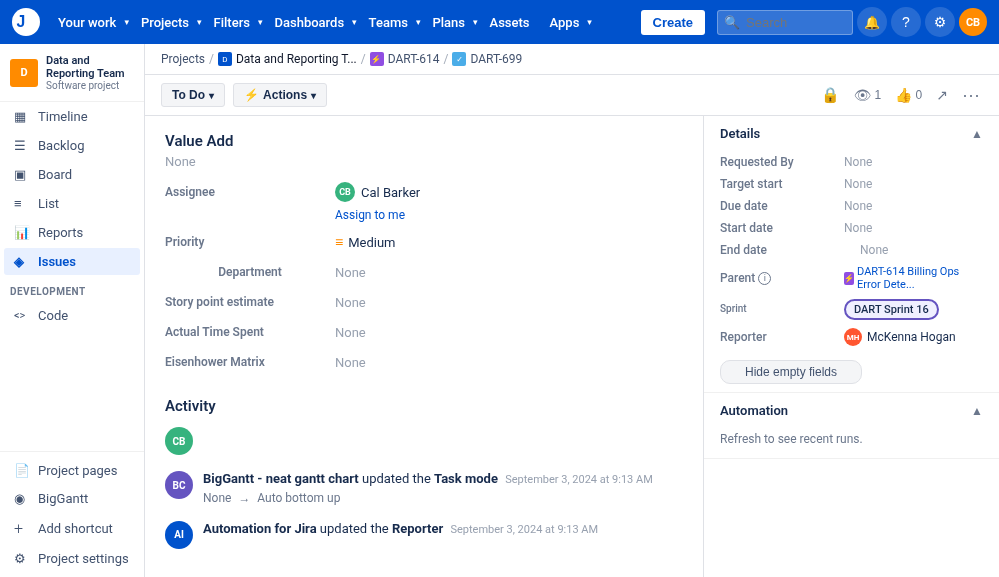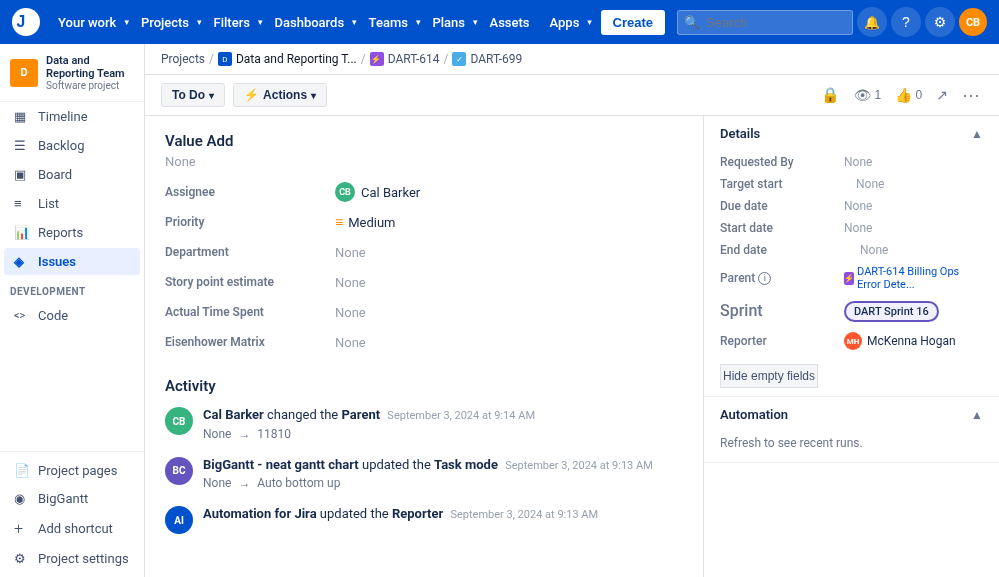--- a/index.html
+++ b/index.html
@@ -40,21 +40,21 @@
   <span style="color:white;font-size:13px;font-weight:500;padding:4px 8px;border-radius:3px;cursor:pointer;">Assets</span>
 
   <span style="color:white;font-size:13px;font-weight:500;padding:4px 8px;border-radius:3px;cursor:pointer;">Apps</span>
   <span style="color:white;font-size:9px;margin-left:-4px;">▾</span>
 
   <div style="flex:1;"></div>
 
   <button style="background:white;color:#0052cc;border:none;border-radius:3px;padding:5px 12px;font-weight:600;font-size:13px;cursor:pointer;">Create</button>
 
   <div style="position:relative;margin-left:8px;">
-    <input type="text" style="background: rgba(255, 255, 255, 0.2); border: 1px solid rgba(255, 255, 255, 0.3); border-radius: 3px; color: white; padding: 4px 8px 4px 28px; font-size: 13px; width: 176px;" placeholder="Search">
+    <input type="text" style="background: rgba(255, 255, 255, 0.2); border: 1px solid rgba(255, 255, 255, 0.3); border-radius: 3px; color: white; padding: 4px 8px 4px 28px; font-size: 13px; width: 136px;" placeholder="Search">
     <span style="position:absolute;left:7px;top:50%;transform:translateY(-50%);color:rgba(255,255,255,0.7);font-size:13px;">🔍</span>
   </div>
 
   <button style="width:30px;height:30px;border-radius:50%;background:rgba(255,255,255,0.15);border:none;cursor:pointer;color:white;font-size:13px;display:flex;align-items:center;justify-content:center;">🔔</button>
   <button style="width:30px;height:30px;border-radius:50%;background:rgba(255,255,255,0.15);border:none;cursor:pointer;color:white;font-size:14px;display:flex;align-items:center;justify-content:center;">?</button>
   <button style="width:30px;height:30px;border-radius:50%;background:rgba(255,255,255,0.15);border:none;cursor:pointer;color:white;font-size:14px;display:flex;align-items:center;justify-content:center;">⚙</button>
   <div style="width:28px;height:28px;border-radius:50%;background:#ff8b00;display:flex;align-items:center;justify-content:center;font-size:11px;font-weight:700;color:white;cursor:pointer;">CB</div>
 </nav>
 
 <div class="app-body">
@@ -174,31 +174,35 @@
 
         <div>
 
           <div style="display:grid;grid-template-columns:170px 1fr;align-items:center;min-height:30px;padding:3px 0;">
             <span style="color:#6b778c;font-size:12px;font-weight:600;">Assignee</span>
             <div style="display:flex;align-items:center;gap:6px;cursor:pointer;">
               <div style="width:20px;height:20px;border-radius:50%;background:#36b37e;display:flex;align-items:center;justify-content:center;color:white;font-size:9px;font-weight:700;">CB</div>
               <span style="font-size:13px;color:#172b4d;">Cal Barker</span>
             </div>
           </div>
+          <div style="display:grid;grid-template-columns:170px 1fr;align-items:center;min-height:20px;padding:0 0 4px 0;">
+            <span></span>
+            <span style="font-size:12px;color:#0052cc;cursor:pointer;">Assign to me</span>
+          </div>
 
           <div style="display:grid;grid-template-columns:170px 1fr;align-items:center;min-height:30px;padding:3px 0;">
             <span style="color:#6b778c;font-size:12px;font-weight:600;">Priority</span>
             <div style="display:flex;align-items:center;gap:5px;cursor:pointer;">
               <span style="color:#ff8b00;font-size:14px;">≡</span>
               <span style="font-size:13px;color:#172b4d;">Medium</span>
             </div>
           </div>
 
           <div style="display:grid;grid-template-columns:170px 1fr;align-items:center;min-height:30px;padding:3px 0;">
-            <span style="color:#6b778c;font-size:12px;font-weight:600;">Department</span>
+            <span style="color:#6b778c;font-size:12px;font-weight:600;text-align:center;">Department</span>
             <span style="font-size:13px;color:#97a0af;cursor:pointer;">None</span>
           </div>
 
           <div style="display:grid;grid-template-columns:170px 1fr;align-items:center;min-height:30px;padding:3px 0;">
             <span style="color:#6b778c;font-size:12px;font-weight:600;">Story point estimate</span>
             <span style="font-size:13px;color:#97a0af;cursor:pointer;">None</span>
           </div>
 
           <div style="display:grid;grid-template-columns:170px 1fr;align-items:center;min-height:30px;padding:3px 0;">
             <span style="color:#6b778c;font-size:12px;font-weight:600;">Actual Time Spent</span>
@@ -210,27 +214,20 @@
             <span style="font-size:13px;color:#97a0af;cursor:pointer;">None</span>
           </div>
         </div>
 
         <div style="margin-top:20px;">
           <div style="font-size:15px;font-weight:600;color:#172b4d;margin-bottom:10px;">Activity</div>
 
 
           <div style="display:flex;gap:10px;margin-bottom:14px;">
             <div style="width:28px;height:28px;border-radius:50%;background:#36b37e;display:flex;align-items:center;justify-content:center;color:white;font-size:10px;font-weight:700;flex-shrink:0;margin-top:2px;">CB</div>
-            <div>
-              <div style="font-size:13px;color:#172b4d;line-height:1.5;">
-                <strong>Cal Barker</strong> changed the <strong>Parent</strong>
-                <span style="font-size:11px;color:#97a0af;margin-left:4px;">September 3, 2024 at 9:14 AM</span>
-              </div>
-              <div style="font-size:12px;color:#6b778c;margin-top:2px;">None <span style="margin:0 4px;">→</span> 11810</div>
-            </div>
           </div>
 
           <div style="display:flex;gap:10px;margin-bottom:14px;">
             <div style="width:28px;height:28px;border-radius:50%;background:#6554c0;display:flex;align-items:center;justify-content:center;color:white;font-size:10px;font-weight:700;flex-shrink:0;margin-top:2px;">BC</div>
             <div>
               <div style="font-size:13px;color:#172b4d;line-height:1.5;">
                 <strong>BigGantt - neat gantt chart</strong> updated the <strong>Task mode</strong>
                 <span style="font-size:11px;color:#97a0af;margin-left:4px;">September 3, 2024 at 9:13 AM</span>
               </div>
               <div style="font-size:12px;color:#6b778c;margin-top:2px;">None <span style="margin:0 4px;">→</span> Auto bottom up</div>
@@ -259,21 +256,21 @@
             <span style="color:#6b778c;font-size:12px;">▲</span>
           </div>
 
           
           <div style="display:grid;grid-template-columns:120px 1fr;gap:4px;padding:4px 16px;align-items:center;">
             <span style="font-size:12px;color:#6b778c;font-weight:500;">Requested By</span>
             <span style="font-size:12px;color:#97a0af;cursor:pointer;">None</span>
           </div>
 
           
-          <div style="display:grid;grid-template-columns:120px 1fr;gap:16px;padding:4px 16px;align-items:center;">
+          <div style="display:grid;grid-template-columns:120px 1fr;gap:4px;padding:4px 16px;align-items:center;">
             <span style="font-size:12px;color:#6b778c;font-weight:500;">Target start</span>
             <span style="font-size:12px;color:#97a0af;cursor:pointer;">None</span>
           </div>
 
           
           <div style="display:grid;grid-template-columns:120px 1fr;gap:4px;padding:4px 16px;align-items:center;">
             <span style="font-size:12px;color:#6b778c;font-weight:500;">Due date</span>
             <span style="font-size:12px;color:#97a0af;cursor:pointer;">None</span>
           </div>
 
@@ -296,36 +293,36 @@
               <span style="width:13px;height:13px;border-radius:50%;border:1px solid #6b778c;display:inline-flex;align-items:center;justify-content:center;font-size:9px;color:#6b778c;cursor:pointer;">i</span>
             </div>
             <div style="display:flex;align-items:center;gap:3px;cursor:pointer;">
               <span style="width:13px;height:13px;background:#904ee2;border-radius:2px;display:inline-flex;align-items:center;justify-content:center;color:white;font-size:8px;">⚡</span>
               <span style="font-size:11px;color:#0052cc;">DART-614 Billing Ops Error Dete...</span>
             </div>
           </div>
 
           
           <div style="display:grid;grid-template-columns:120px 1fr;gap:4px;padding:6px 16px;align-items:center;">
-            <span style="font-size:16px;color:#6b778c;font-weight:500;">Sprint</span>
+            <span style="font-size:10px;color:#6b778c;font-weight:500;">Sprint</span>
             <div style="cursor:pointer;">
               <span style="background:#f0f0ff;border:2px solid #6554c0;border-radius:12px;padding:2px 8px;font-size:11px;color:#172b4d;font-weight:500;">DART Sprint 16</span>
             </div>
           </div>
 
           
           <div style="display:grid;grid-template-columns:120px 1fr;gap:4px;padding:6px 16px;align-items:center;">
             <span style="font-size:12px;color:#6b778c;font-weight:500;">Reporter</span>
             <div style="display:flex;align-items:center;gap:5px;cursor:pointer;">
               <div style="width:18px;height:18px;border-radius:50%;background:#ff5630;display:flex;align-items:center;justify-content:center;color:white;font-size:8px;font-weight:700;">MH</div>
               <span style="font-size:12px;color:#172b4d;">McKenna Hogan</span>
             </div>
           </div>
 
-          <button style="margin:8px 16px;background:#f4f5f7;border:1px solid #dfe1e6;border-radius:0;padding:4px 2px;font-size:12px;cursor:pointer;color:#42526e;">Hide empty fields</button>
+          <button style="margin:8px 16px;background:#f4f5f7;border:1px solid #dfe1e6;border-radius:10px;padding:4px 24px;font-size:12px;cursor:pointer;color:#42526e;">Hide empty fields</button>
         </div>
 
         <div style="border-bottom:1px solid #f0f0f0;">
           <div style="display:flex;align-items:center;justify-content:space-between;padding:10px 16px;cursor:pointer;">
             <h3 style="font-size:13px;font-weight:600;color:#172b4d;">Automation</h3>
             <span style="color:#6b778c;font-size:12px;">▲</span>
           </div>
           <div style="padding:4px 16px 12px;">
             <div style="font-size:12px;color:#6b778c;">Refresh to see recent runs.</div>
           </div>

